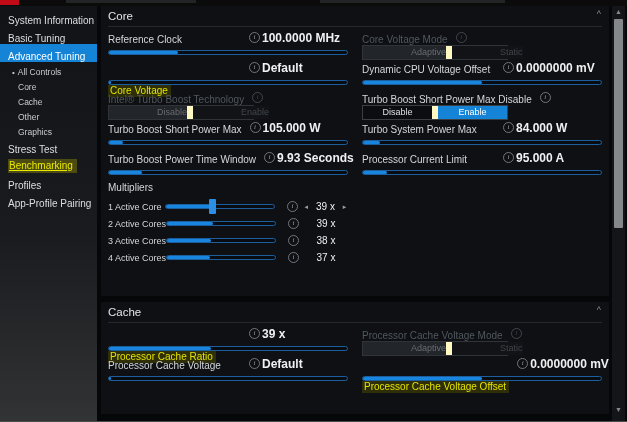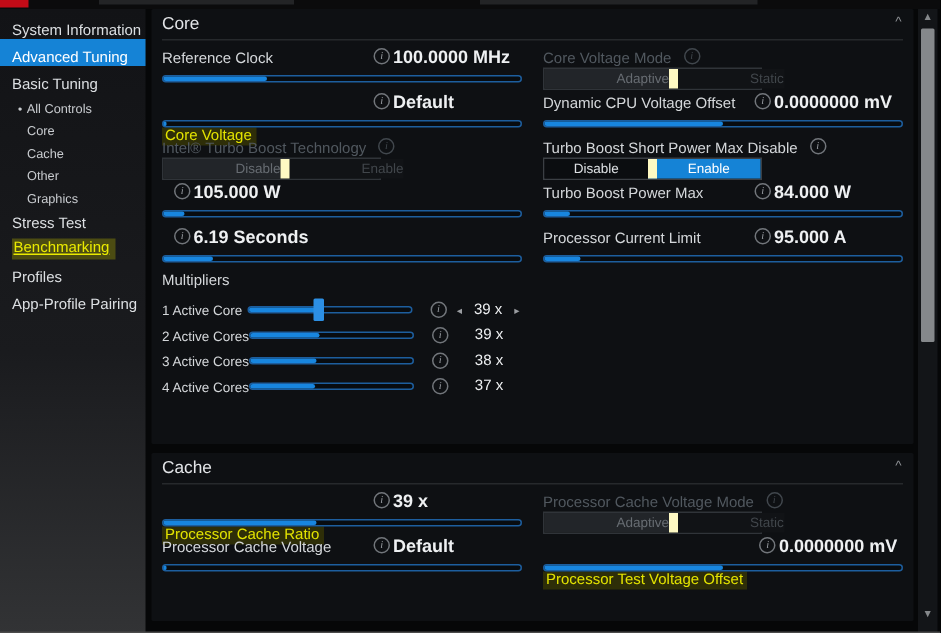--- a/index.html
+++ b/index.html
@@ -83,25 +83,25 @@
   <div class="top-strip">
     <div class="red-chip"></div>
     <div class="tab-fragment tf1"></div>
     <div class="tab-fragment tf2"></div>
   </div>
 
   <nav class="sidebar" id="sidebar">
       <div class="sb-item item">
         <span class="sb-label">System Information</span>
       </div>
+      <div class="sb-item item">
+        <span class="sb-label">Basic Tuning</span>
+      </div>
       <div class="sb-item selected">
         <span class="sb-label">Advanced Tuning</span>
-      </div>
-      <div class="sb-item item">
-        <span class="sb-label">Basic Tuning</span>
       </div>
       <div class="sb-item sub-bullet">
         <span class="bullet">•</span>
         <span class="sb-label">All Controls</span>
       </div>
       <div class="sb-item sub">
         <span class="sb-label">Core</span>
       </div>
       <div class="sb-item sub">
         <span class="sb-label">Cache</span>
@@ -163,33 +163,35 @@
             </div>
             <div class="crow">
               <div class="toggle disabled">
                 <div class="tcell sel">Disable</div>
                 <div class="tcell unsel">Enable</div>
               </div>
             </div>
           </div>
           <div class="param">
             <div class="lrow">
+              <span class="lwrap flex"><span class="plabel normal">Turbo Boost Short Power Max</span></span>
               <span class="info">i</span>
               <span class="pvalue">105.000 W</span>
             </div>
             <div class="crow">
               <div class="slider">
                 <div class="fill" style="width: 6%;"></div>
               </div>
             </div>
           </div>
           <div class="param">
             <div class="lrow">
-              <span class="info">i</span>
-              <span class="pvalue">6.19 Seconds</span>
+              <span class="lwrap flex"><span class="plabel normal">Turbo Boost Power Time Window</span></span>
+              <span class="info">i</span>
+              <span class="pvalue">9.93 Seconds</span>
             </div>
             <div class="crow">
               <div class="slider">
                 <div class="fill" style="width: 14%;"></div>
               </div>
             </div>
           </div>
         </div>
         <div class="col right">
           <div class="param">
@@ -223,21 +225,21 @@
             </div>
             <div class="crow">
               <div class="toggle enabled">
                 <div class="tcell off">Disable</div>
                 <div class="tcell on">Enable</div>
               </div>
             </div>
           </div>
           <div class="param">
             <div class="lrow">
-              <span class="lwrap flex"><span class="plabel normal">Turbo Boost Power Max</span></span>
+              <span class="lwrap flex"><span class="plabel normal">Turbo System Power Max</span></span>
               <span class="info">i</span>
               <span class="pvalue">84.000 W</span>
             </div>
             <div class="crow">
               <div class="slider">
                 <div class="fill" style="width: 7%;"></div>
               </div>
             </div>
           </div>
           <div class="param">
@@ -336,21 +338,21 @@
             </div>
             <div class="crow">
               <div class="toggle disabled">
                 <div class="tcell sel">Adaptive</div>
                 <div class="tcell unsel">Static</div>
               </div>
             </div>
           </div>
           <div class="param">
             <div class="lrow">
-              <span class="lwrap flex"><span class="plabel hl">Processor Test Voltage Offset</span></span>
+              <span class="lwrap flex"><span class="plabel hl">Processor Cache Voltage Offset</span></span>
               <span class="info">i</span>
               <span class="pvalue">0.0000000 mV</span>
             </div>
             <div class="crow">
               <div class="slider">
                 <div class="fill" style="width: 50%;"></div>
               </div>
             </div>
           </div>
         </div>

